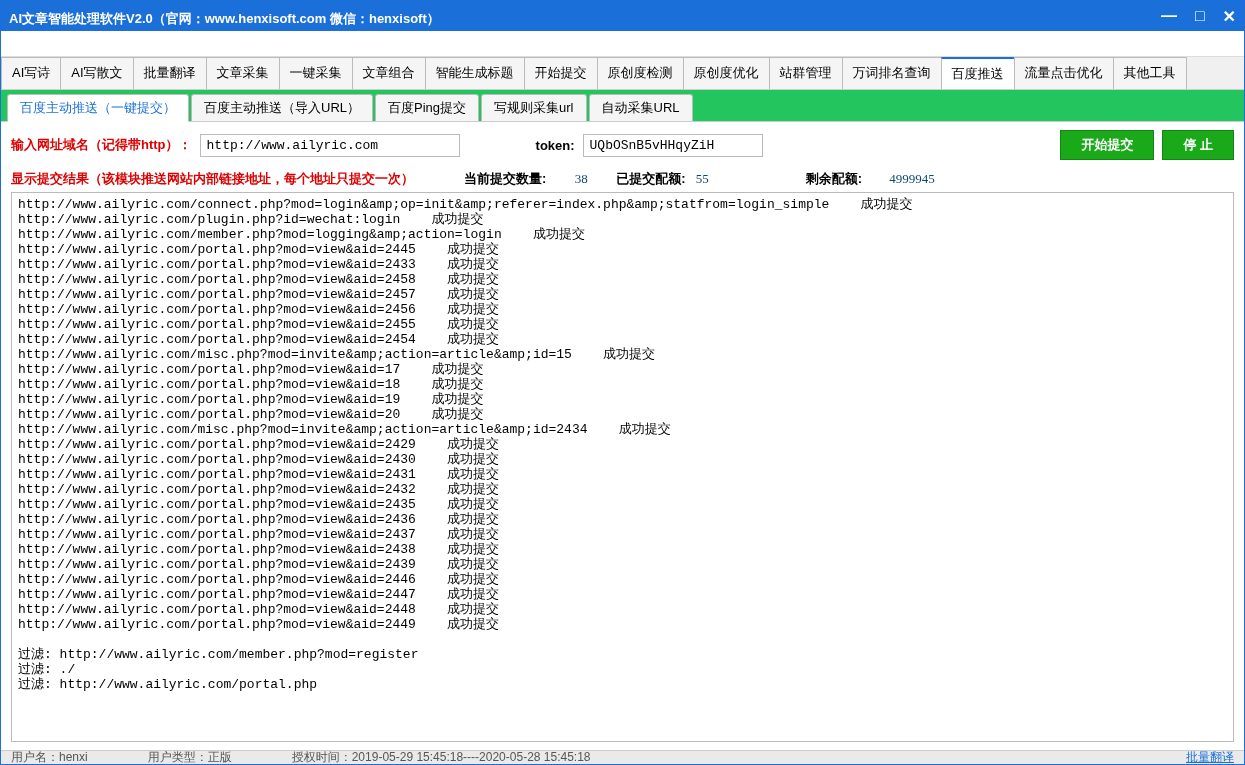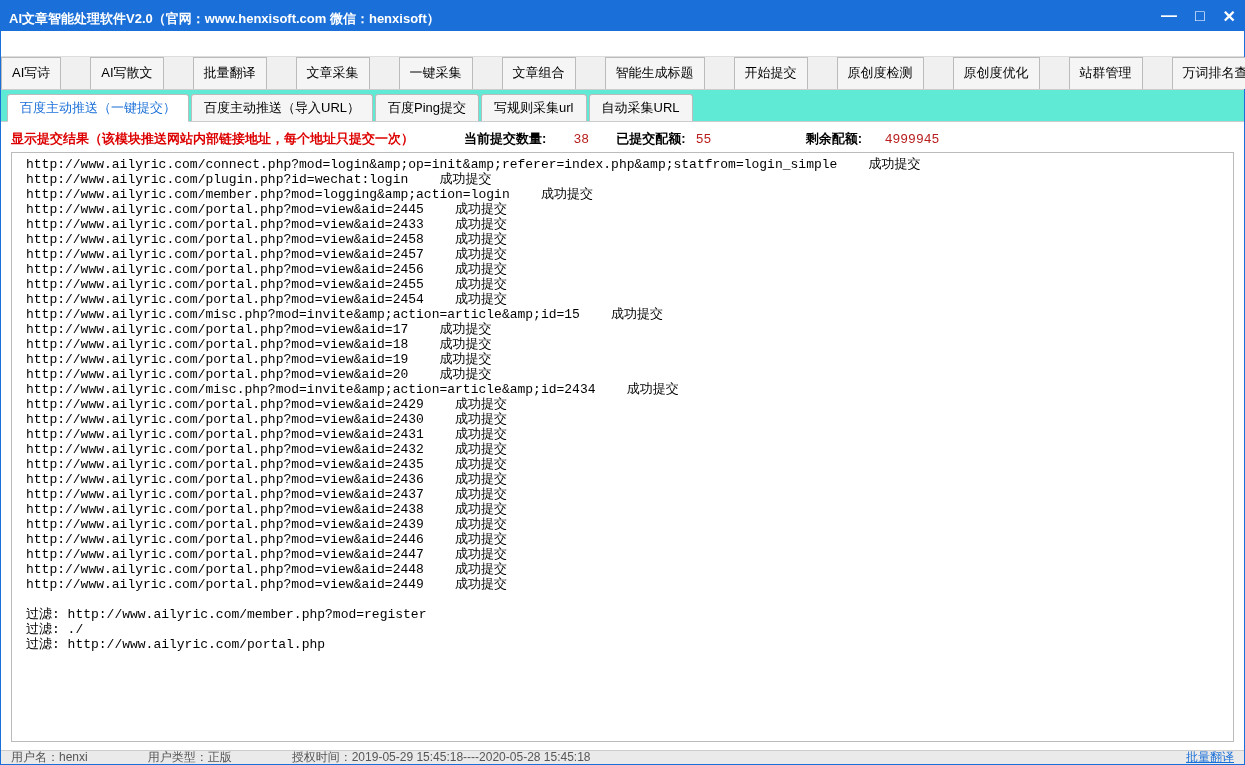--- a/index.html
+++ b/index.html
@@ -3,35 +3,35 @@
 <meta charset="utf-8">
 <style>
 * { margin: 0; padding: 0; box-sizing: border-box; }
 body { font-family: "Microsoft YaHei", SimSun, Arial, sans-serif; font-size: 12px; background: #fff; overflow: hidden; }
 .window { width: 1245px; height: 765px; display: flex; flex-direction: column; border: 1px solid #1a6fd8; }
 .titlebar { height: 30px; background: #1a6fd8; color: #fff; display: flex; align-items: center; padding: 0 8px; font-size: 13px; font-weight: bold; }
 .titlebar-text { flex: 1; margin-top: 6px; }
 .win-controls { display: flex; gap: 18px; align-items: center; }
 .win-btn { color: #fff; cursor: pointer; font-size: 16px; font-weight: bold; }
 .blank-bar { height: 26px; background: #fff; border-bottom: 1px solid #ddd; }
-.main-tabs { display: flex; background: #f0f0f0; border-bottom: 1px solid #ccc; gap: 30px; }
+.main-tabs { display: flex; background: #f0f0f0; border-bottom: 1px solid #ccc; }
 .main-tab { padding: 6px 10px; border: 1px solid #bbb; border-bottom: none; background: #f5f5f5; margin-right: -1px; cursor: pointer; font-size: 13px; white-space: nowrap; }
 .main-tab.active { background: #fff; border-top: 2px solid #1a6fd8; }
-.sub-tabs { display: flex; background: #5eead4; border-bottom: 1px solid #ccc; padding: 4px 6px 0 6px; gap: 2px; }
+.sub-tabs { display: flex; background: #22c55e; border-bottom: 1px solid #ccc; padding: 4px 6px 0 6px; gap: 2px; }
 .sub-tab { padding: 4px 12px; border: 1px solid #bbb; border-bottom: none; background: #f5f5f5; cursor: pointer; border-radius: 3px 3px 0 0; font-size: 13px; }
 .sub-tab.active { background: #fff; color: #1a6fd8; border-bottom: 1px solid #fff; margin-bottom: -1px; }
 .content { flex: 1; display: flex; flex-direction: column; padding: 8px 10px; overflow: hidden; }
 .input-row { display: flex; align-items: center; gap: 8px; margin-bottom: 10px; }
 .label-red { color: #d00; font-weight: bold; font-size: 13px; }
 .label-black { color: #000; font-weight: bold; font-size: 13px; }
 .text-input { border: 1px solid #bbb; padding: 3px 6px; font-family: "Courier New", monospace; font-size: 13px; }
 .btn-green { background: #19a919; color: #fff; border: 1px solid #148514; padding: 5px 20px; cursor: pointer; font-size: 13px; font-weight: bold; }
 .stats-row { display: flex; align-items: center; gap: 10px; margin-bottom: 4px; font-size: 13px; }
-.stat-num { color: #b91c1c; font-family: Liberation Mono, monospace; }
-.log-area { flex: 1; border: 1px solid #bbb; background: #fff; padding: 4px 14px; font-family: "Courier New", SimSun, monospace; font-size: 13px; line-height: 15px; white-space: pre; overflow-y: scroll; color: #000; }
+.stat-num { color: #0c4a6e; font-family: Liberation Serif, serif; }
+.log-area { flex: 1; border: 1px solid #bbb; background: #fff; padding: 4px 6px; font-family: "Courier New", SimSun, monospace; font-size: 13px; line-height: 15px; white-space: pre; overflow-y: scroll; color: #000; }
 .statusbar { height: 14px; background: #eaeaea; border-top: 1px solid #ccc; display: flex; align-items: center; padding: 0 10px; font-size: 12px; color: #555; }
 .status-item { margin-right: 60px; }
 .status-link { color: #1a6fd8; text-decoration: underline; cursor: pointer; margin-left: auto; }
 ::-webkit-scrollbar { width: 16px; }
 ::-webkit-scrollbar-track { background: #f0f0f0; border-left: 1px solid #ddd; }
 ::-webkit-scrollbar-thumb { background: #c0c0c0; border: 1px solid #a0a0a0; }
 </style>
 </head>
 <body>
 
@@ -69,20 +69,30 @@
   <div class="sub-tabs" id="sub-tabs">
       <div class="sub-tab active">百度主动推送（一键提交）</div>
       <div class="sub-tab">百度主动推送（导入URL）</div>
       <div class="sub-tab">百度Ping提交</div>
       <div class="sub-tab">写规则采集url</div>
       <div class="sub-tab">自动采集URL</div>
     </div>
 
   <div class="content">
 
+    <div class="input-row">
+      <span class="label-red">输入网址域名（记得带http）：</span>
+      <input class="text-input" style="width: 260px;" value="http://www.ailyric.com">
+      <span style="width:60px"></span>
+      <span class="label-black">token:</span>
+      <input class="text-input" style="width: 180px;" value="UQbOSnB5vHHqyZiH">
+      <span style="flex:1"></span>
+      <button class="btn-green">开始提交</button>
+      <button class="btn-green">停  止</button>
+    </div>
 
     <div class="stats-row">
       <span class="label-red">显示提交结果（该模块推送网站内部链接地址，每个地址只提交一次）</span>
       <span style="width:30px"></span>
       <span class="label-black">当前提交数量:</span>
       <span class="stat-num" style="width:50px;text-align:center">38</span>
       <span class="label-black">已提交配额:</span>
       <span class="stat-num" style="width:60px;text-align:left">55</span>
       <span style="width:30px"></span>
       <span class="label-black">剩余配额:</span>

